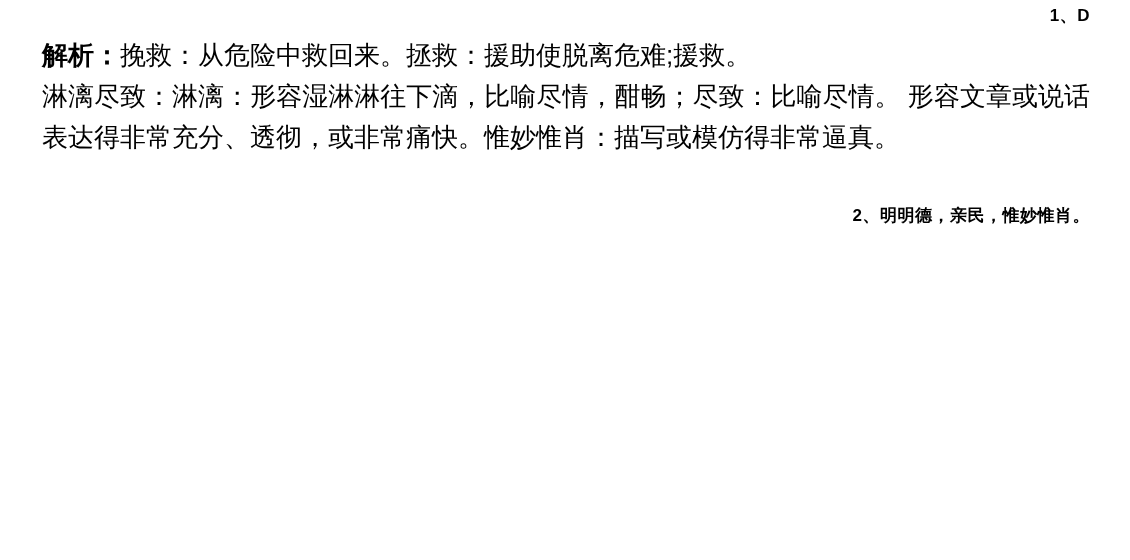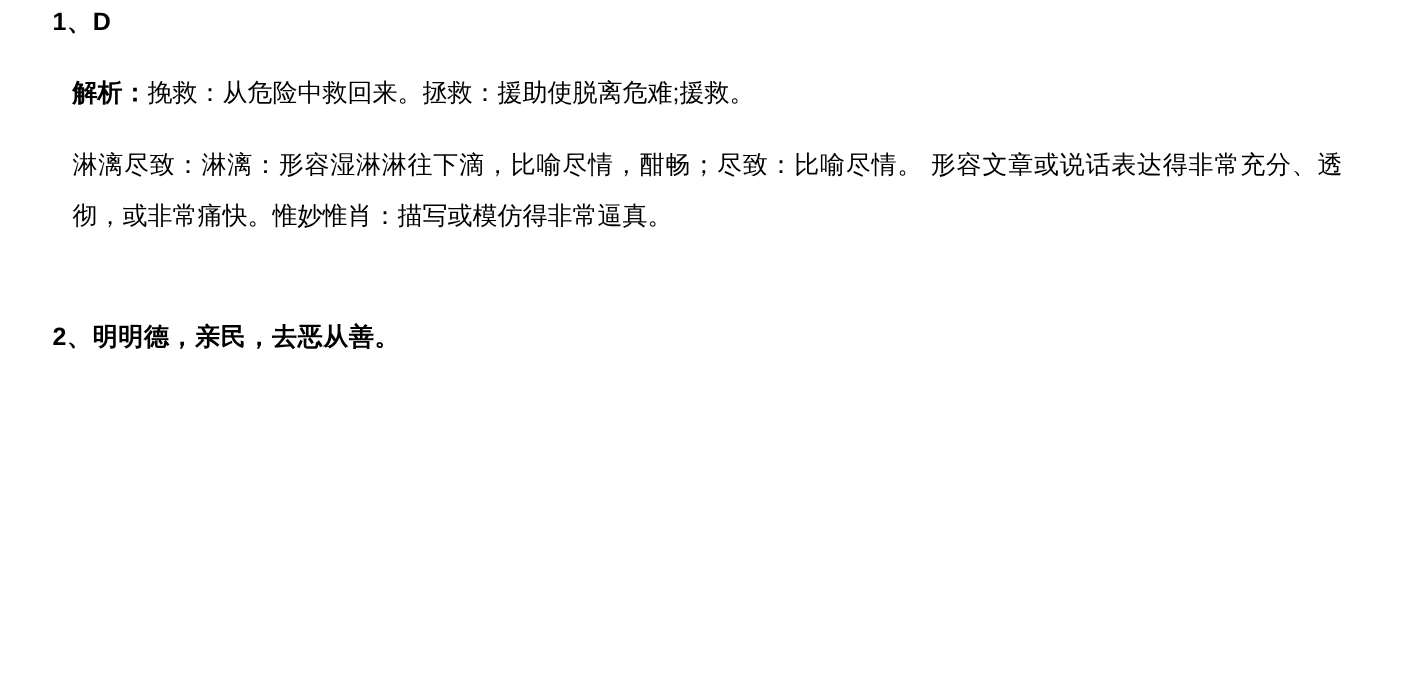--- a/index.html
+++ b/index.html
@@ -18,33 +18,34 @@
     position: relative;
     width: 1130px;
     height: 560px;
     padding: 0;
     box-sizing: border-box;
   }
   .block {
     padding: 0 40px 0 42px;
   }
   .item-heading {
-    font-size: 20px;
+    font-size: 17px;
     font-weight: bold;
     letter-spacing: 0.5px;
     line-height: 1.2;
     margin: 0;
+    text-align: right;
   }
   .item-1-heading { padding-top: 6px; }
   .item-2-heading { padding-top: 0; }
 
   .para {
-    font-size: 20px;
+    font-size: 26px;
     line-height: 41px;
-    margin: 16px;
+    margin: 0;
     text-align: justify;
     text-justify: inter-ideograph;
   }
   .label {
     font-weight: bold;
   }
   .gap-small { height: 9px; }
   .gap-block { height: 48px; }
 </style>
 </head>
@@ -65,21 +66,21 @@
 
     <p class="para"><span>淋漓尽致：淋漓：形容湿淋淋往下滴，比喻尽情，酣畅；尽致：比喻尽情。 形容文章或说话表达得非常充分、透彻，或非常痛快。惟妙惟肖：描写或模仿得非常逼真。</span></p>
 
   </div>
 
   <div class="gap-block"></div>
 
   <div class="block">
 
     <div class="item-heading item-2-heading">
-      <span>2、</span><span>明明德，亲民，去恶从善。</span>
+      <span>2、</span><span>明明德，亲民，惟妙惟肖。</span>
     </div>
 
     <div class="gap-small"></div>
 
 
   </div>
 
 </div>
 
 </body></html>

